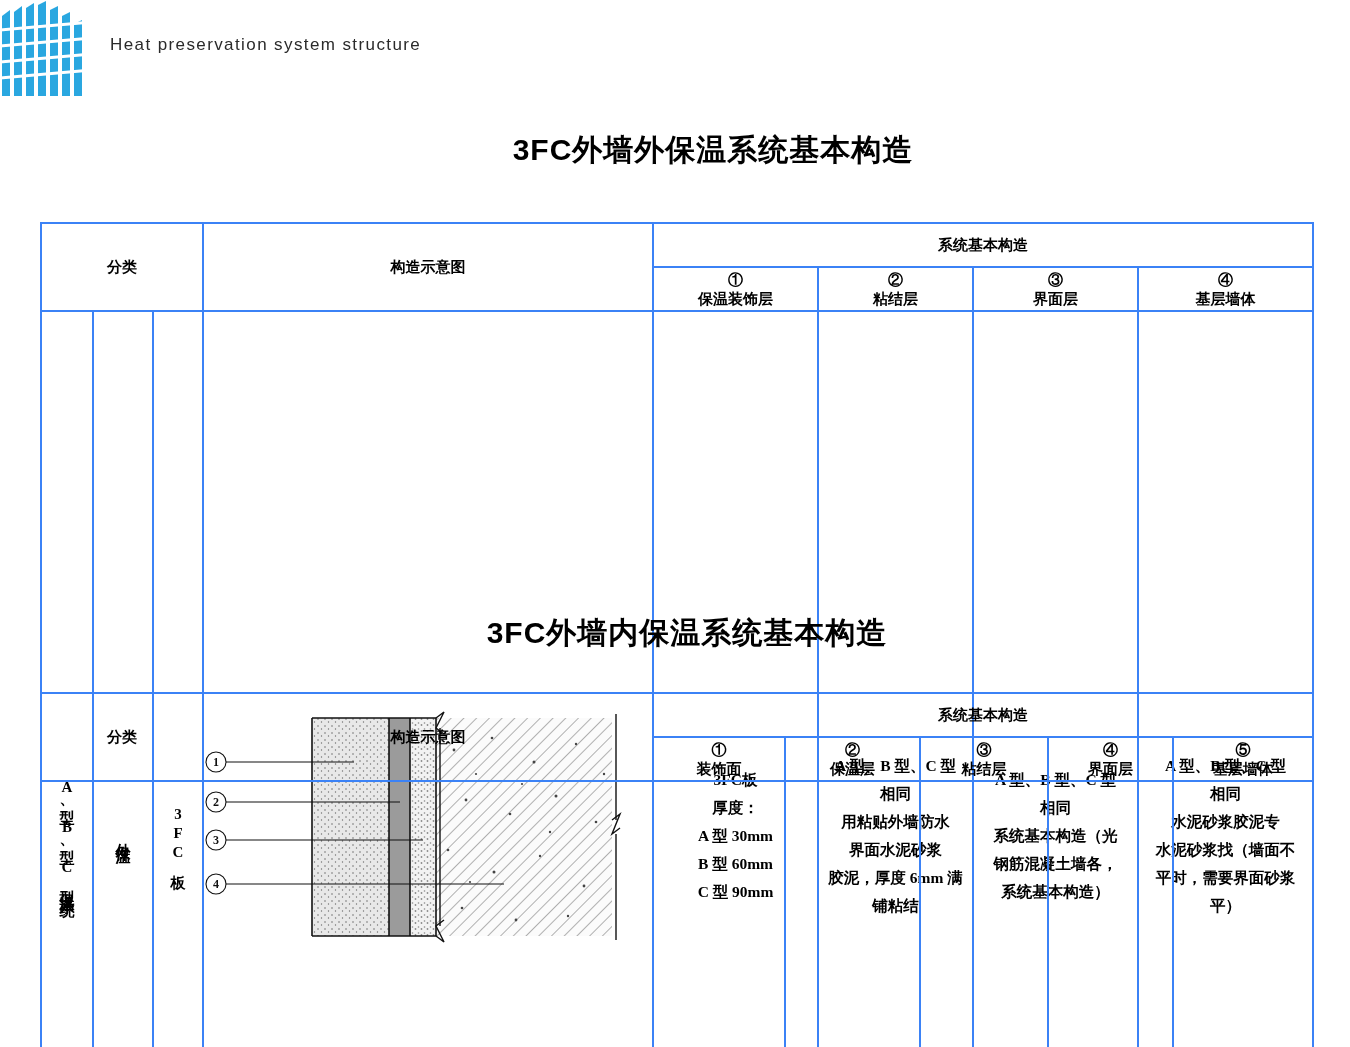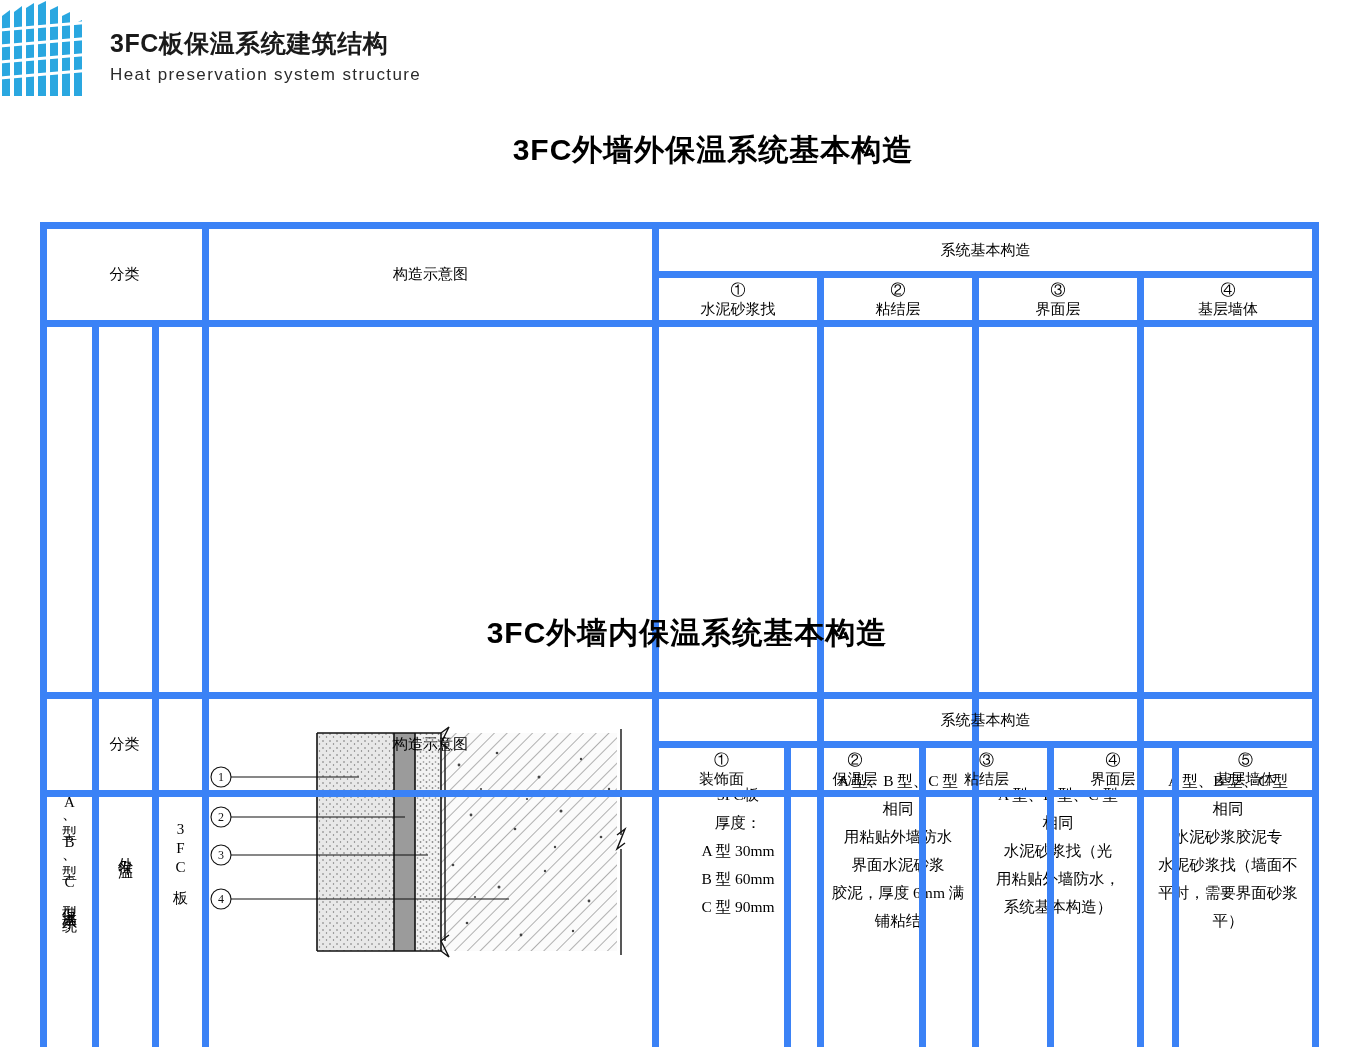--- a/index.html
+++ b/index.html
@@ -63,25 +63,25 @@
   #title-2 { top: 613px; padding-left: 12px; }
 
   
   table.struct {
     position: absolute;
     border-collapse: collapse;
     table-layout: fixed;
     font-size: 15px;
   }
   table.struct td, table.struct th {
-    border: 7px solid #3b82f6;
+    border: 2px solid #3b82f6;
     padding: 0;
     text-align: center;
     vertical-align: middle;
-    font-weight: normal;
+    font-weight: bold;
     font-size: 15px;
   }
   .hdr { height: 42px; }
   .cell-pad { padding: 6px 8px; line-height: 25px; }
   .num-mark { font-size: 15px; line-height: 20px; }
 
   
   .vtext {
     writing-mode: vertical-rl;
     text-orientation: upright;
@@ -131,21 +131,20 @@
       </g>
       <g stroke="#ffffff" stroke-width="3">
         <line x1="0" y1="30" x2="92" y2="22"></line>
         <line x1="0" y1="46" x2="92" y2="38"></line>
         <line x1="0" y1="62" x2="92" y2="54"></line>
         <line x1="0" y1="78" x2="92" y2="70"></line>
       </g>
     </svg>
   </div>
   <div class="header-titles">
-    <div class="header-title-cn">3FC板保温系统建筑结构</div>
     <div class="header-title-en">Heat preservation system structure</div>
   </div>
 </div>
 
 <div class="section-title" id="title-1">3FC外墙外保温系统基本构造</div>
 
 <table class="struct" id="table-1">
   <colgroup>
     <col style="width:52px">
     <col style="width:60px">
@@ -158,21 +157,21 @@
   </colgroup>
   <tbody>
       <tr>
     <td colspan="3" rowspan="2" class="hdr">分类</td>
     <td rowspan="2" class="hdr">构造示意图</td>
     <td colspan="4" class="hdr">系统基本构造</td>
   </tr>
   <tr>
     <td class="hdr">
       <div class="num-mark">①</div>
-      <div>水泥砂浆找</div>
+      <div>保温装饰层</div>
     </td>
     <td class="hdr">
       <div class="num-mark">②</div>
       <div>粘结层</div>
     </td>
     <td class="hdr">
       <div class="num-mark">③</div>
       <div>界面层</div>
     </td>
     <td class="hdr">
@@ -303,22 +302,22 @@
         <span class="ln">用粘贴外墙防水</span>
         <span class="ln">界面水泥砂浆</span>
         <span class="ln">胶泥，厚度 6mm 满</span>
         <span class="ln">铺粘结</span>
       </div>
     </td>
     <td class="cell-pad">
       <div class="desc">
         <span class="ln">A 型、B 型、C 型</span>
         <span class="ln">相同</span>
-        <span class="ln">水泥砂浆找（光</span>
-        <span class="ln">用粘贴外墙防水，</span>
+        <span class="ln">系统基本构造（光</span>
+        <span class="ln">钢筋混凝土墙各，</span>
         <span class="ln">系统基本构造）</span>
       </div>
     </td>
     <td class="cell-pad">
       <div class="desc">
         <span class="ln">A 型、B 型、C 型</span>
         <span class="ln">相同</span>
         <span class="ln">水泥砂浆胶泥专</span>
         <span class="ln">水泥砂浆找（墙面不</span>
         <span class="ln">平时，需要界面砂浆</span>

